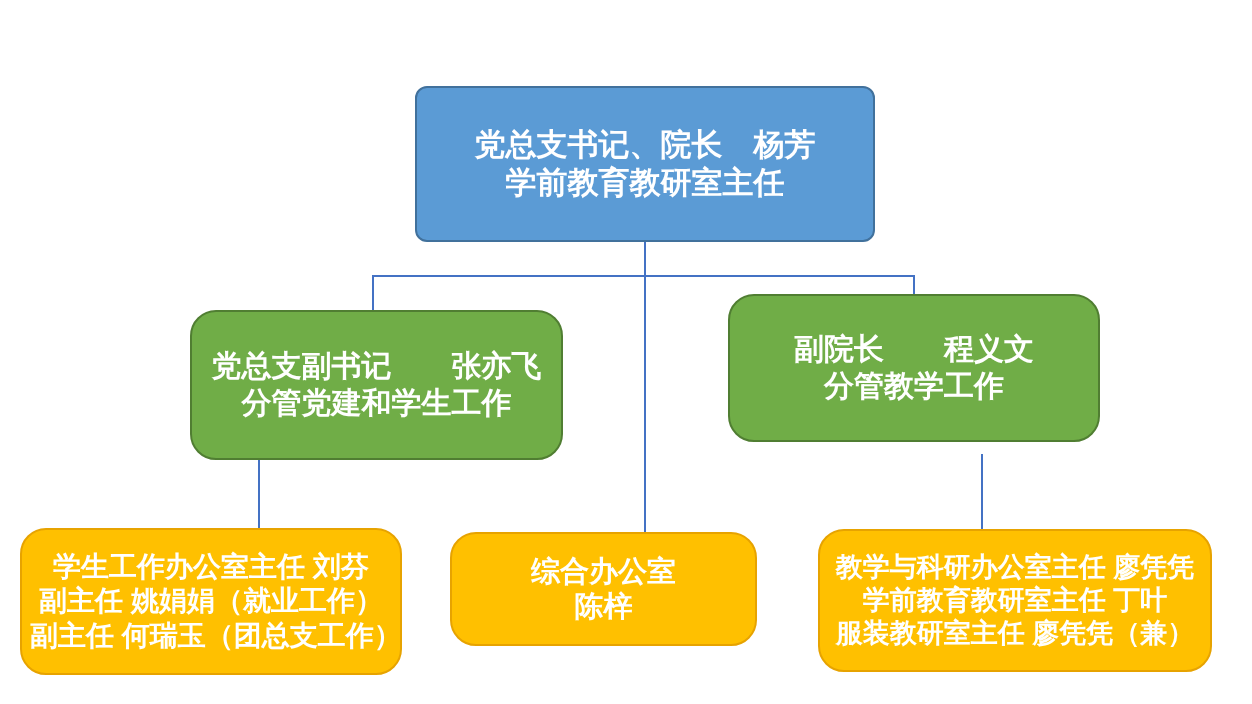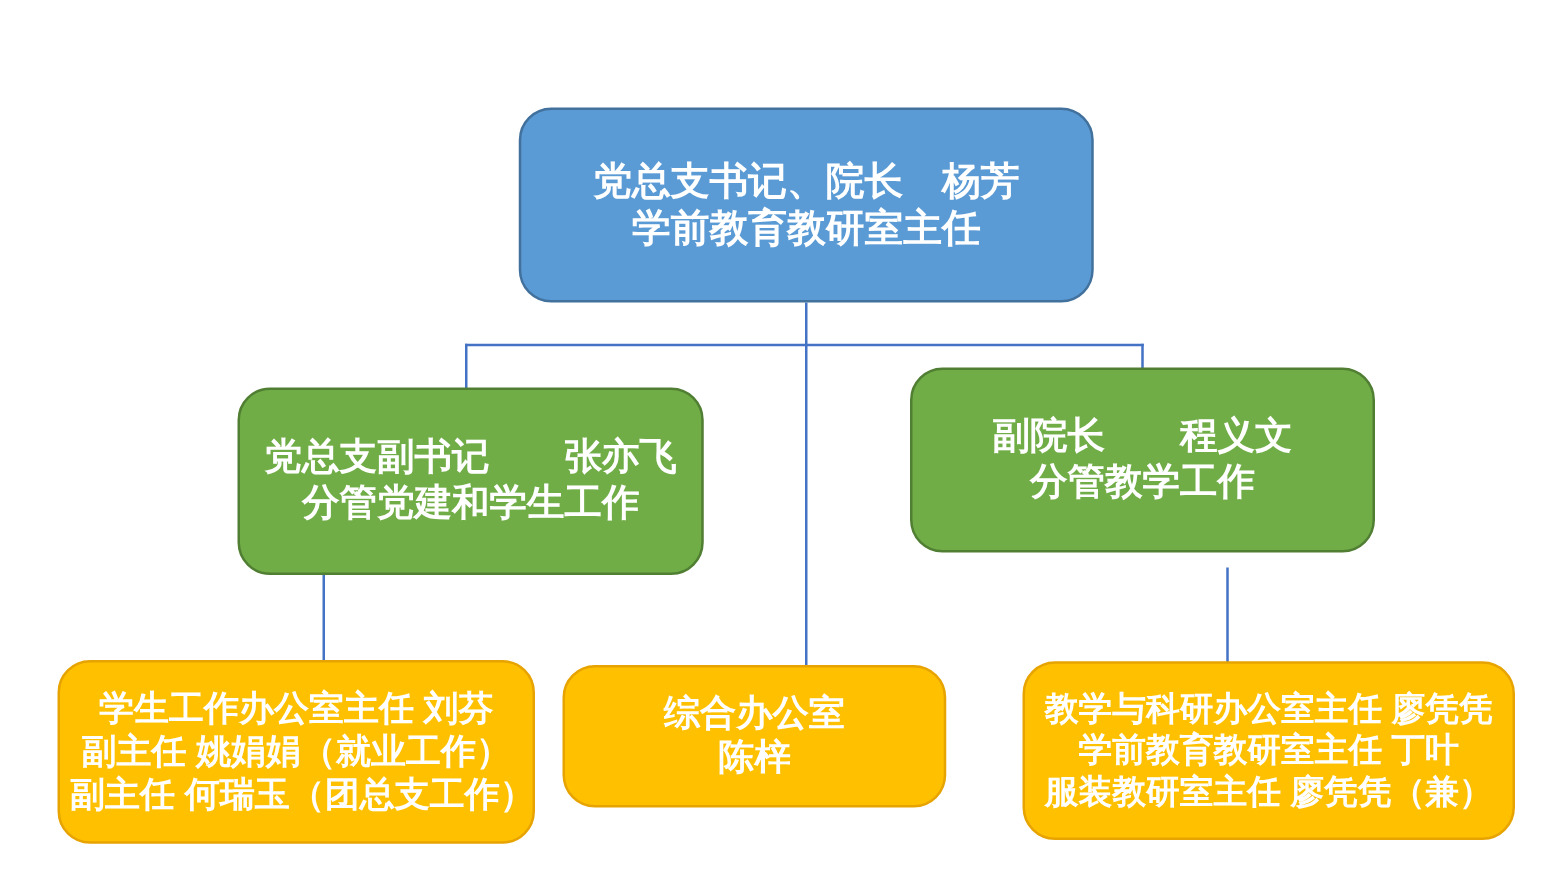--- a/index.html
+++ b/index.html
@@ -36,20 +36,21 @@
     color: #ffffff;
     font-weight: 700;
     line-height: 1.22;
     z-index: 2;
     padding: 4px 8px;
     white-space: nowrap;
   }
   .node.blue {
     background: #5B9BD5;
     border-color: #41719C;
+    border-radius: 12px;
   }
   .node.green {
     background: #70AD47;
     border-color: #507E32;
   }
   .node.gold {
     background: #FFC000;
     border-color: #E7A300;
   }
   .node .ln { width: 100%; }
@@ -74,21 +75,21 @@
   <div class="node green" style="left:190px; top:310px; width:373px; height:150px; font-size:30px;">
     <div class="ln">党总支副书记　　张亦飞</div>
     <div class="ln">分管党建和学生工作</div>
   </div>
 
   <div class="node green" style="left:728px; top:294px; width:372px; height:148px; font-size:30px;">
     <div class="ln">副院长　　程义文</div>
     <div class="ln">分管教学工作</div>
   </div>
 
-  <div class="node gold" style="left:20px; top:528px; width:382px; height:147px; font-size:28px;margin-left:26px;">
+  <div class="node gold" style="left:20px; top:528px; width:382px; height:147px; font-size:28px;">
     <div class="ln">学生工作办公室主任 刘芬</div>
     <div class="ln">副主任  姚娟娟（就业工作）</div>
     <div class="ln">副主任 何瑞玉（团总支工作）</div>
   </div>
 
   <div class="node gold" style="left:450px; top:532px; width:307px; height:114px; font-size:29px;">
     <div class="ln">综合办公室</div>
     <div class="ln">陈梓</div>
   </div>
 

